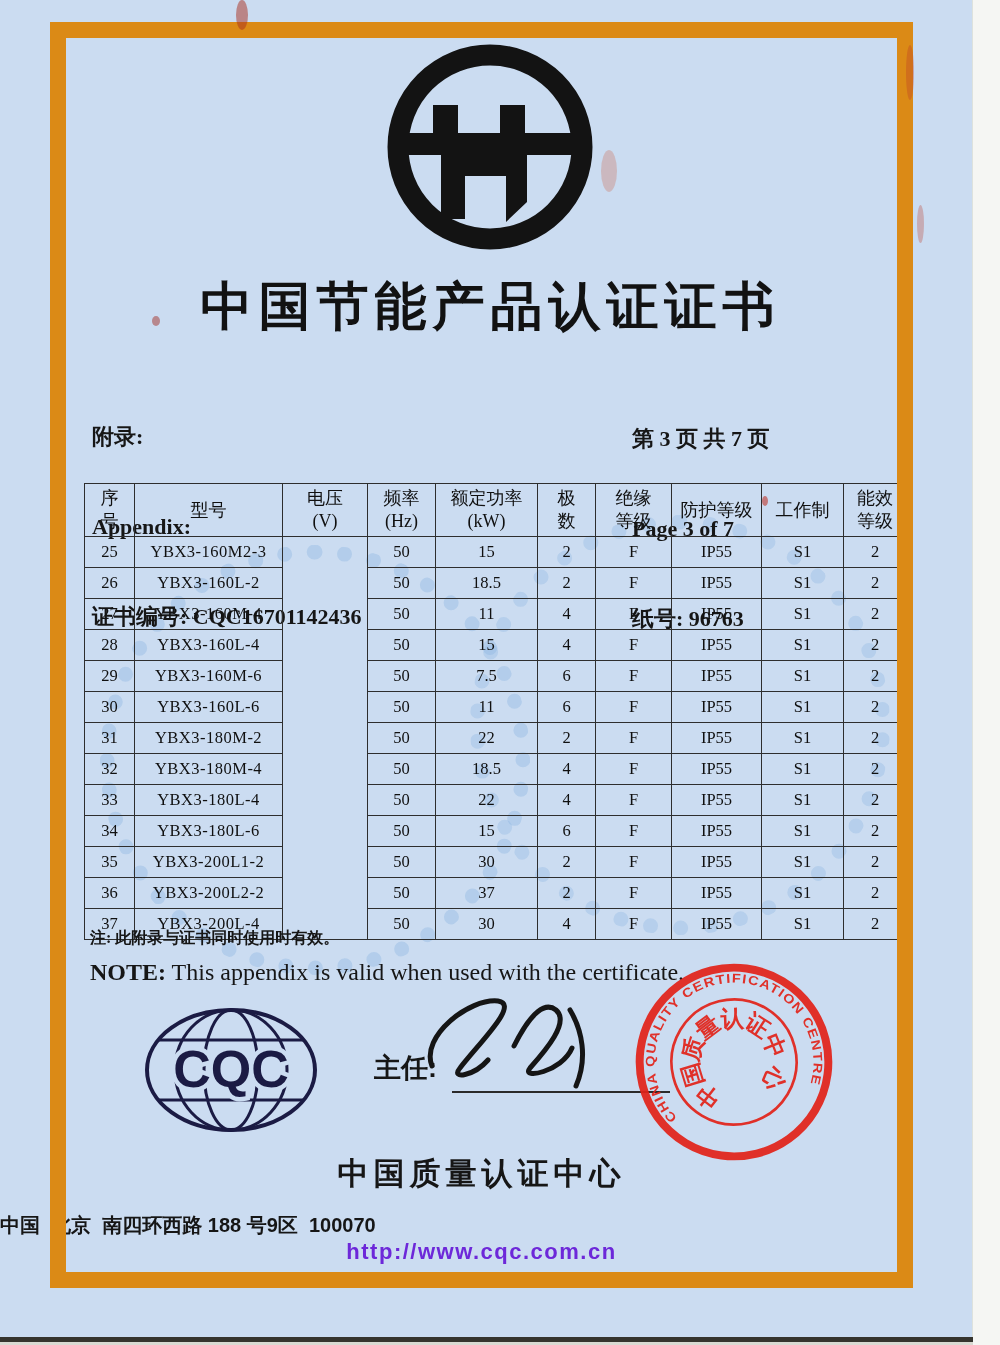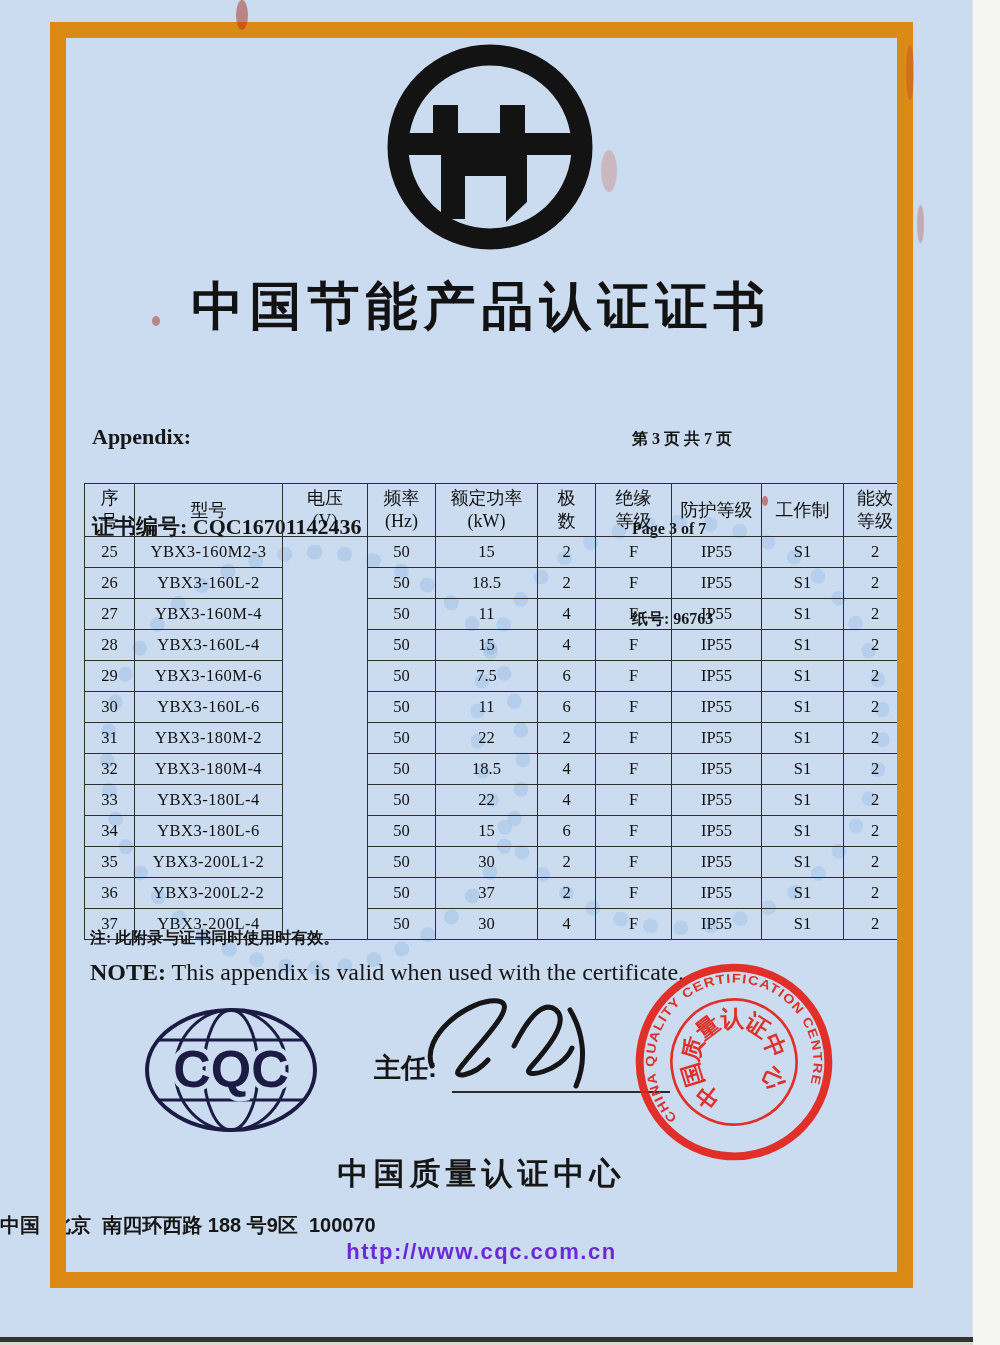--- a/index.html
+++ b/index.html
@@ -14,23 +14,23 @@
   .frame{left:50px;top:22px;width:863px;height:1266px;border:16px solid #db8a16;box-sizing:border-box;z-index:3;pointer-events:none;}
   
   .wring{border-radius:50%;z-index:1;}
   .wr1{left:100px;top:545px;width:400px;height:400px;border:15px dotted rgba(140,182,226,.38);}
   .wr2{left:470px;top:515px;width:390px;height:390px;border:15px dotted rgba(140,182,226,.33);}
   
   .stain{border-radius:50%;z-index:4;}
   
   .logo{left:385px;top:42px;z-index:2;}
   .title{left:0;top:272px;width:963px;text-align:center;font-family:"Liberation Sans",sans-serif;
-         font-weight:bold;font-size:52px;letter-spacing:6px;color:#121212;z-index:2;}
+         font-weight:bold;font-size:52px;letter-spacing:6px;color:#121212;z-index:2;padding-left:9px;}
   .meta-left{left:92px;top:362px;line-height:30px;font-size:22px;font-weight:bold;white-space:pre;z-index:2;}
-  .meta-right{left:632px;top:364px;line-height:30px;font-size:16px;font-weight:bold;white-space:pre;z-index:2;}
+  .meta-right{left:632px;top:364px;line-height:30px;font-size:22px;font-weight:bold;white-space:pre;z-index:2;}
   
   table.spec{position:absolute;left:84px;top:483px;border-collapse:collapse;z-index:2;
              font-size:17px;color:#101010;background:transparent;table-layout:fixed;}
   table.spec,table.spec th,table.spec td{border:1.5px solid #2e2e2e;}
   table.spec th{height:52px;font-weight:normal;font-size:18px;white-space:pre-line;line-height:23px;padding:0;}
   table.spec td{height:30px;text-align:center;padding:0;font-size:16.5px;}
   td.model-cell{letter-spacing:.5px;}
   
   .note-cn{left:90px;top:928px;font-size:16px;font-weight:bold;z-index:2;white-space:pre;}
   .note-en{left:90px;top:959px;font-size:24px;z-index:2;}
@@ -71,20 +71,21 @@
   <circle cx="105" cy="105" r="92" fill="none" stroke="#131313" stroke-width="21"></circle>
   <rect x="12" y="91" width="186" height="22" fill="#131313"></rect>
   <rect x="48" y="63" width="25" height="30" fill="#131313"></rect>
   <rect x="115" y="63" width="25" height="30" fill="#131313"></rect>
   <path d="M56,113 L142,113 L142,160 L121,180 L121,134 L80,134 L80,177 L56,177 Z" fill="#131313"></path>
 </svg>
 
 <div class="abs title">中国节能产品认证证书</div>
 
 <div class="abs meta-left">
+  <div>附录:</div>
   <div>Appendix:</div>
   <div>证书编号: CQC16701142436</div>
 </div>
 <div class="abs meta-right">
   <div>第 3 页 共 7 页</div>
   <div>Page 3 of 7</div>
   <div>纸号: 96763</div>
 </div>
 
 <table class="spec">

